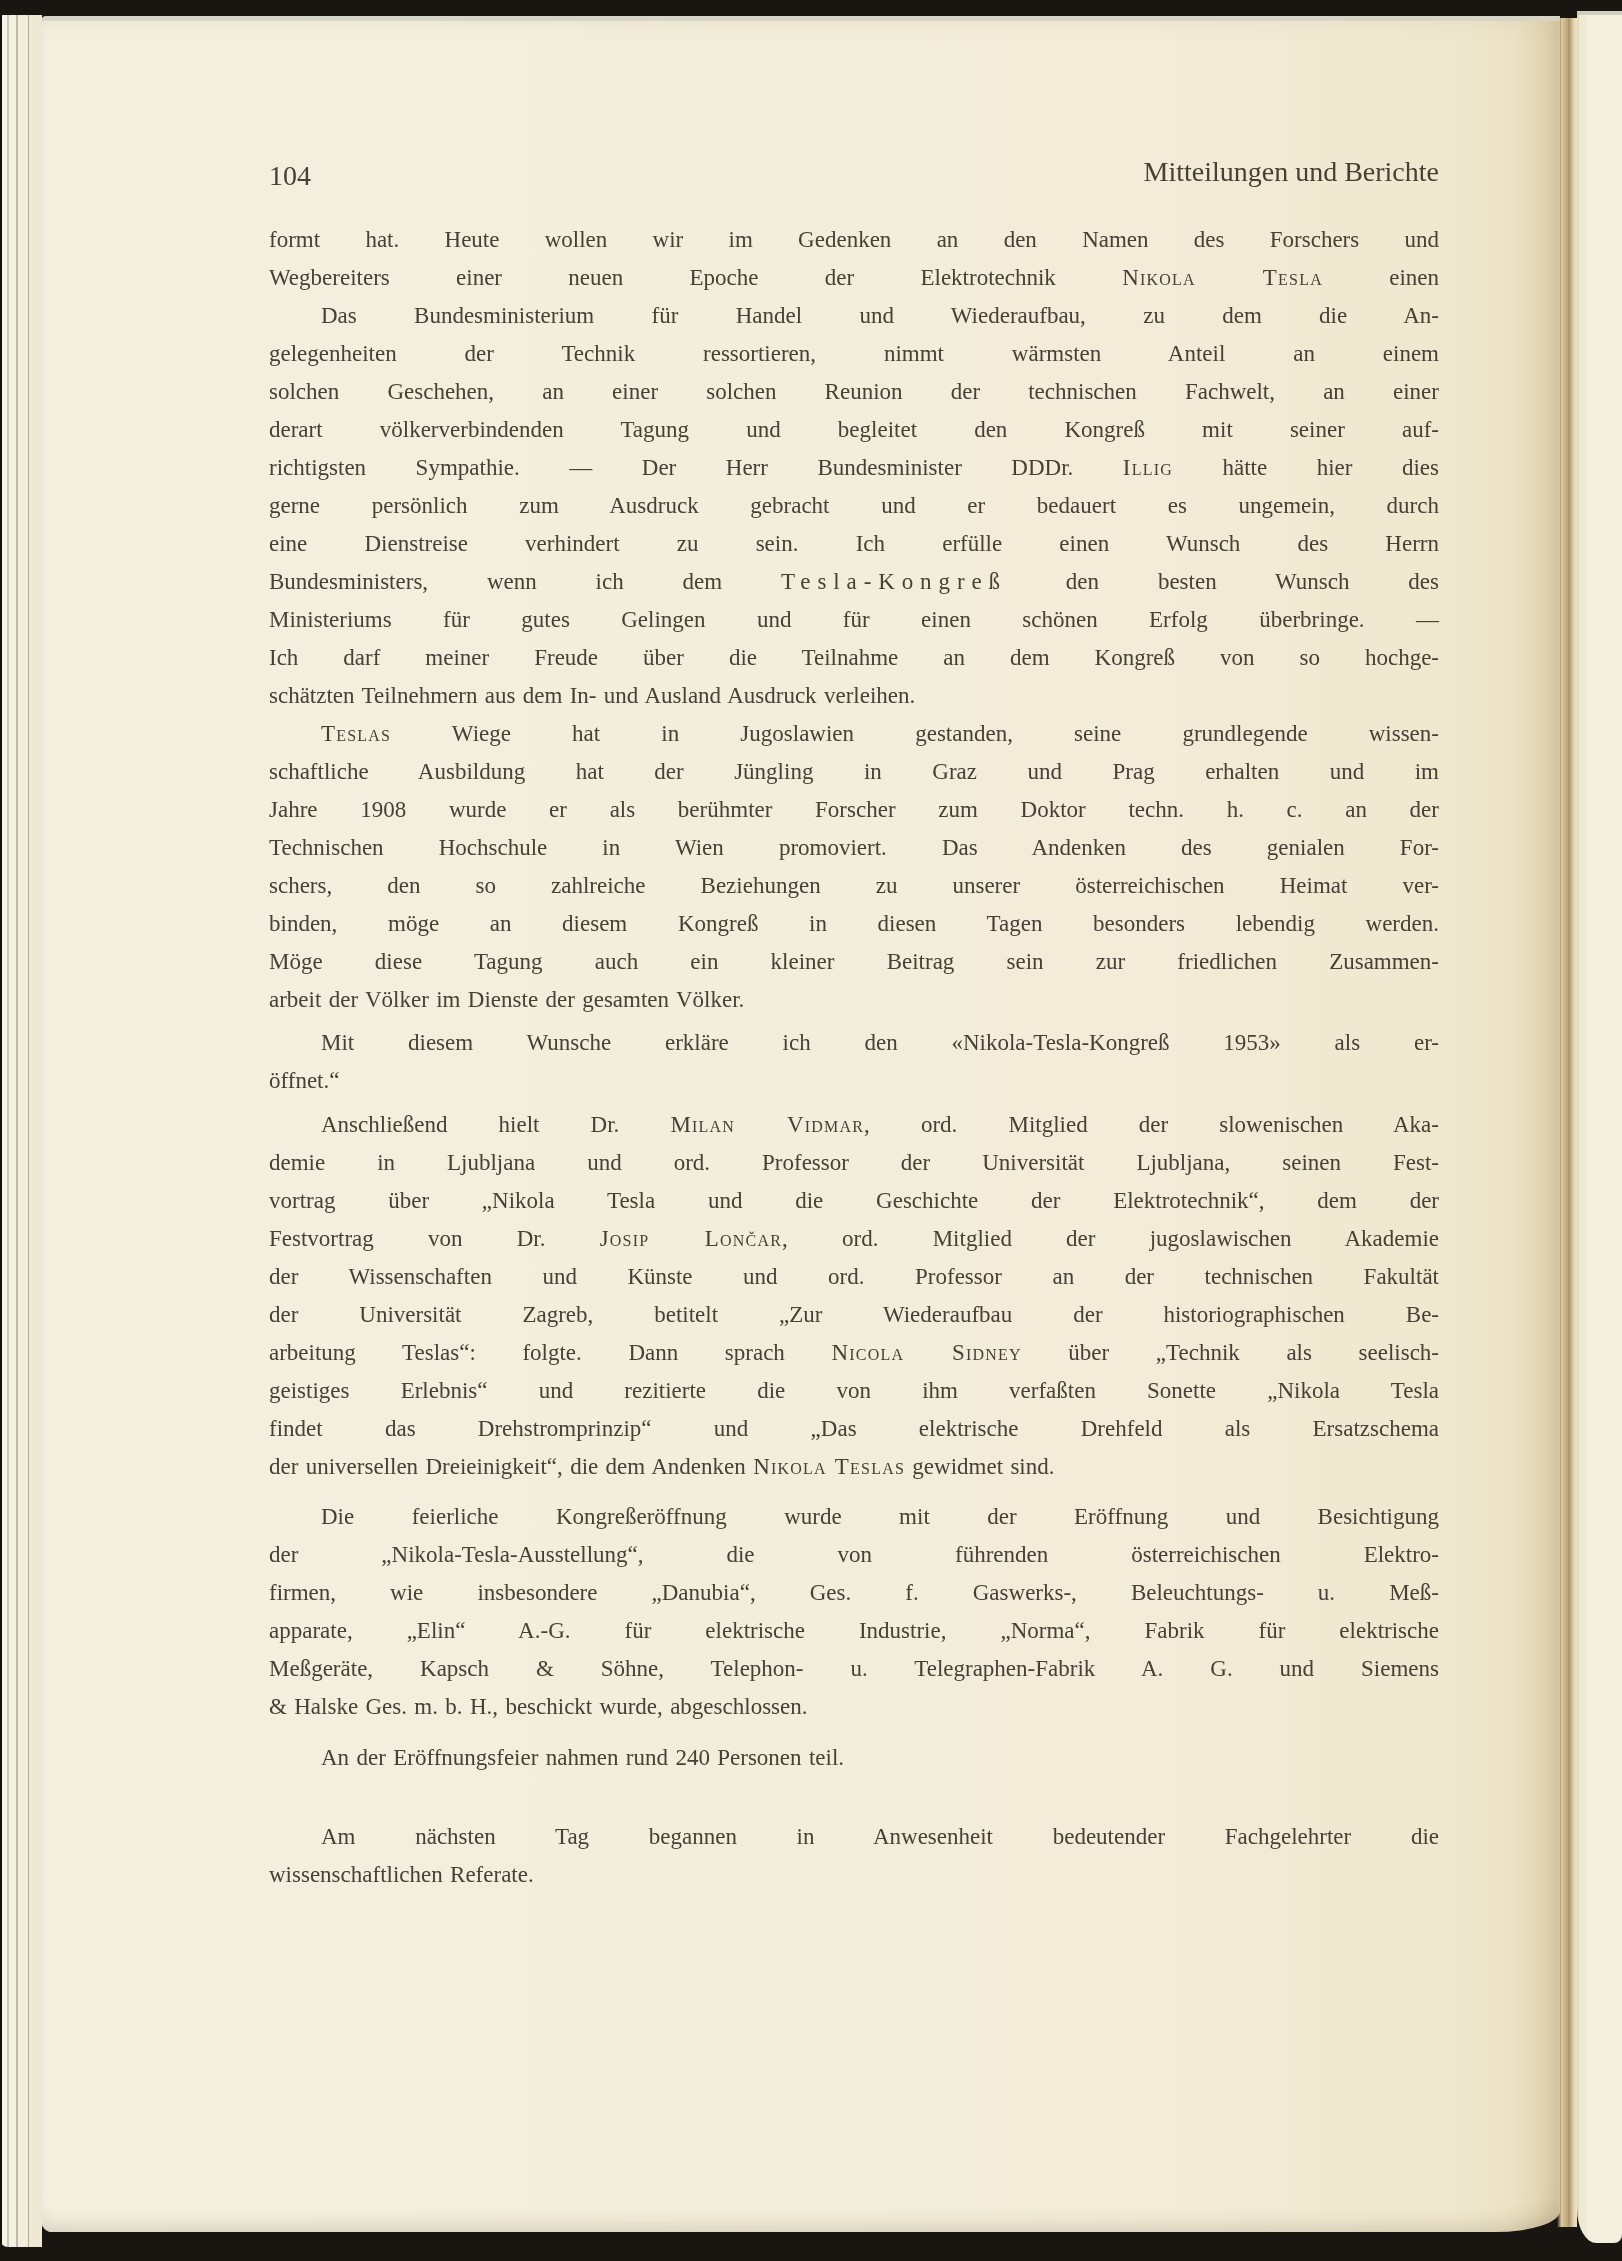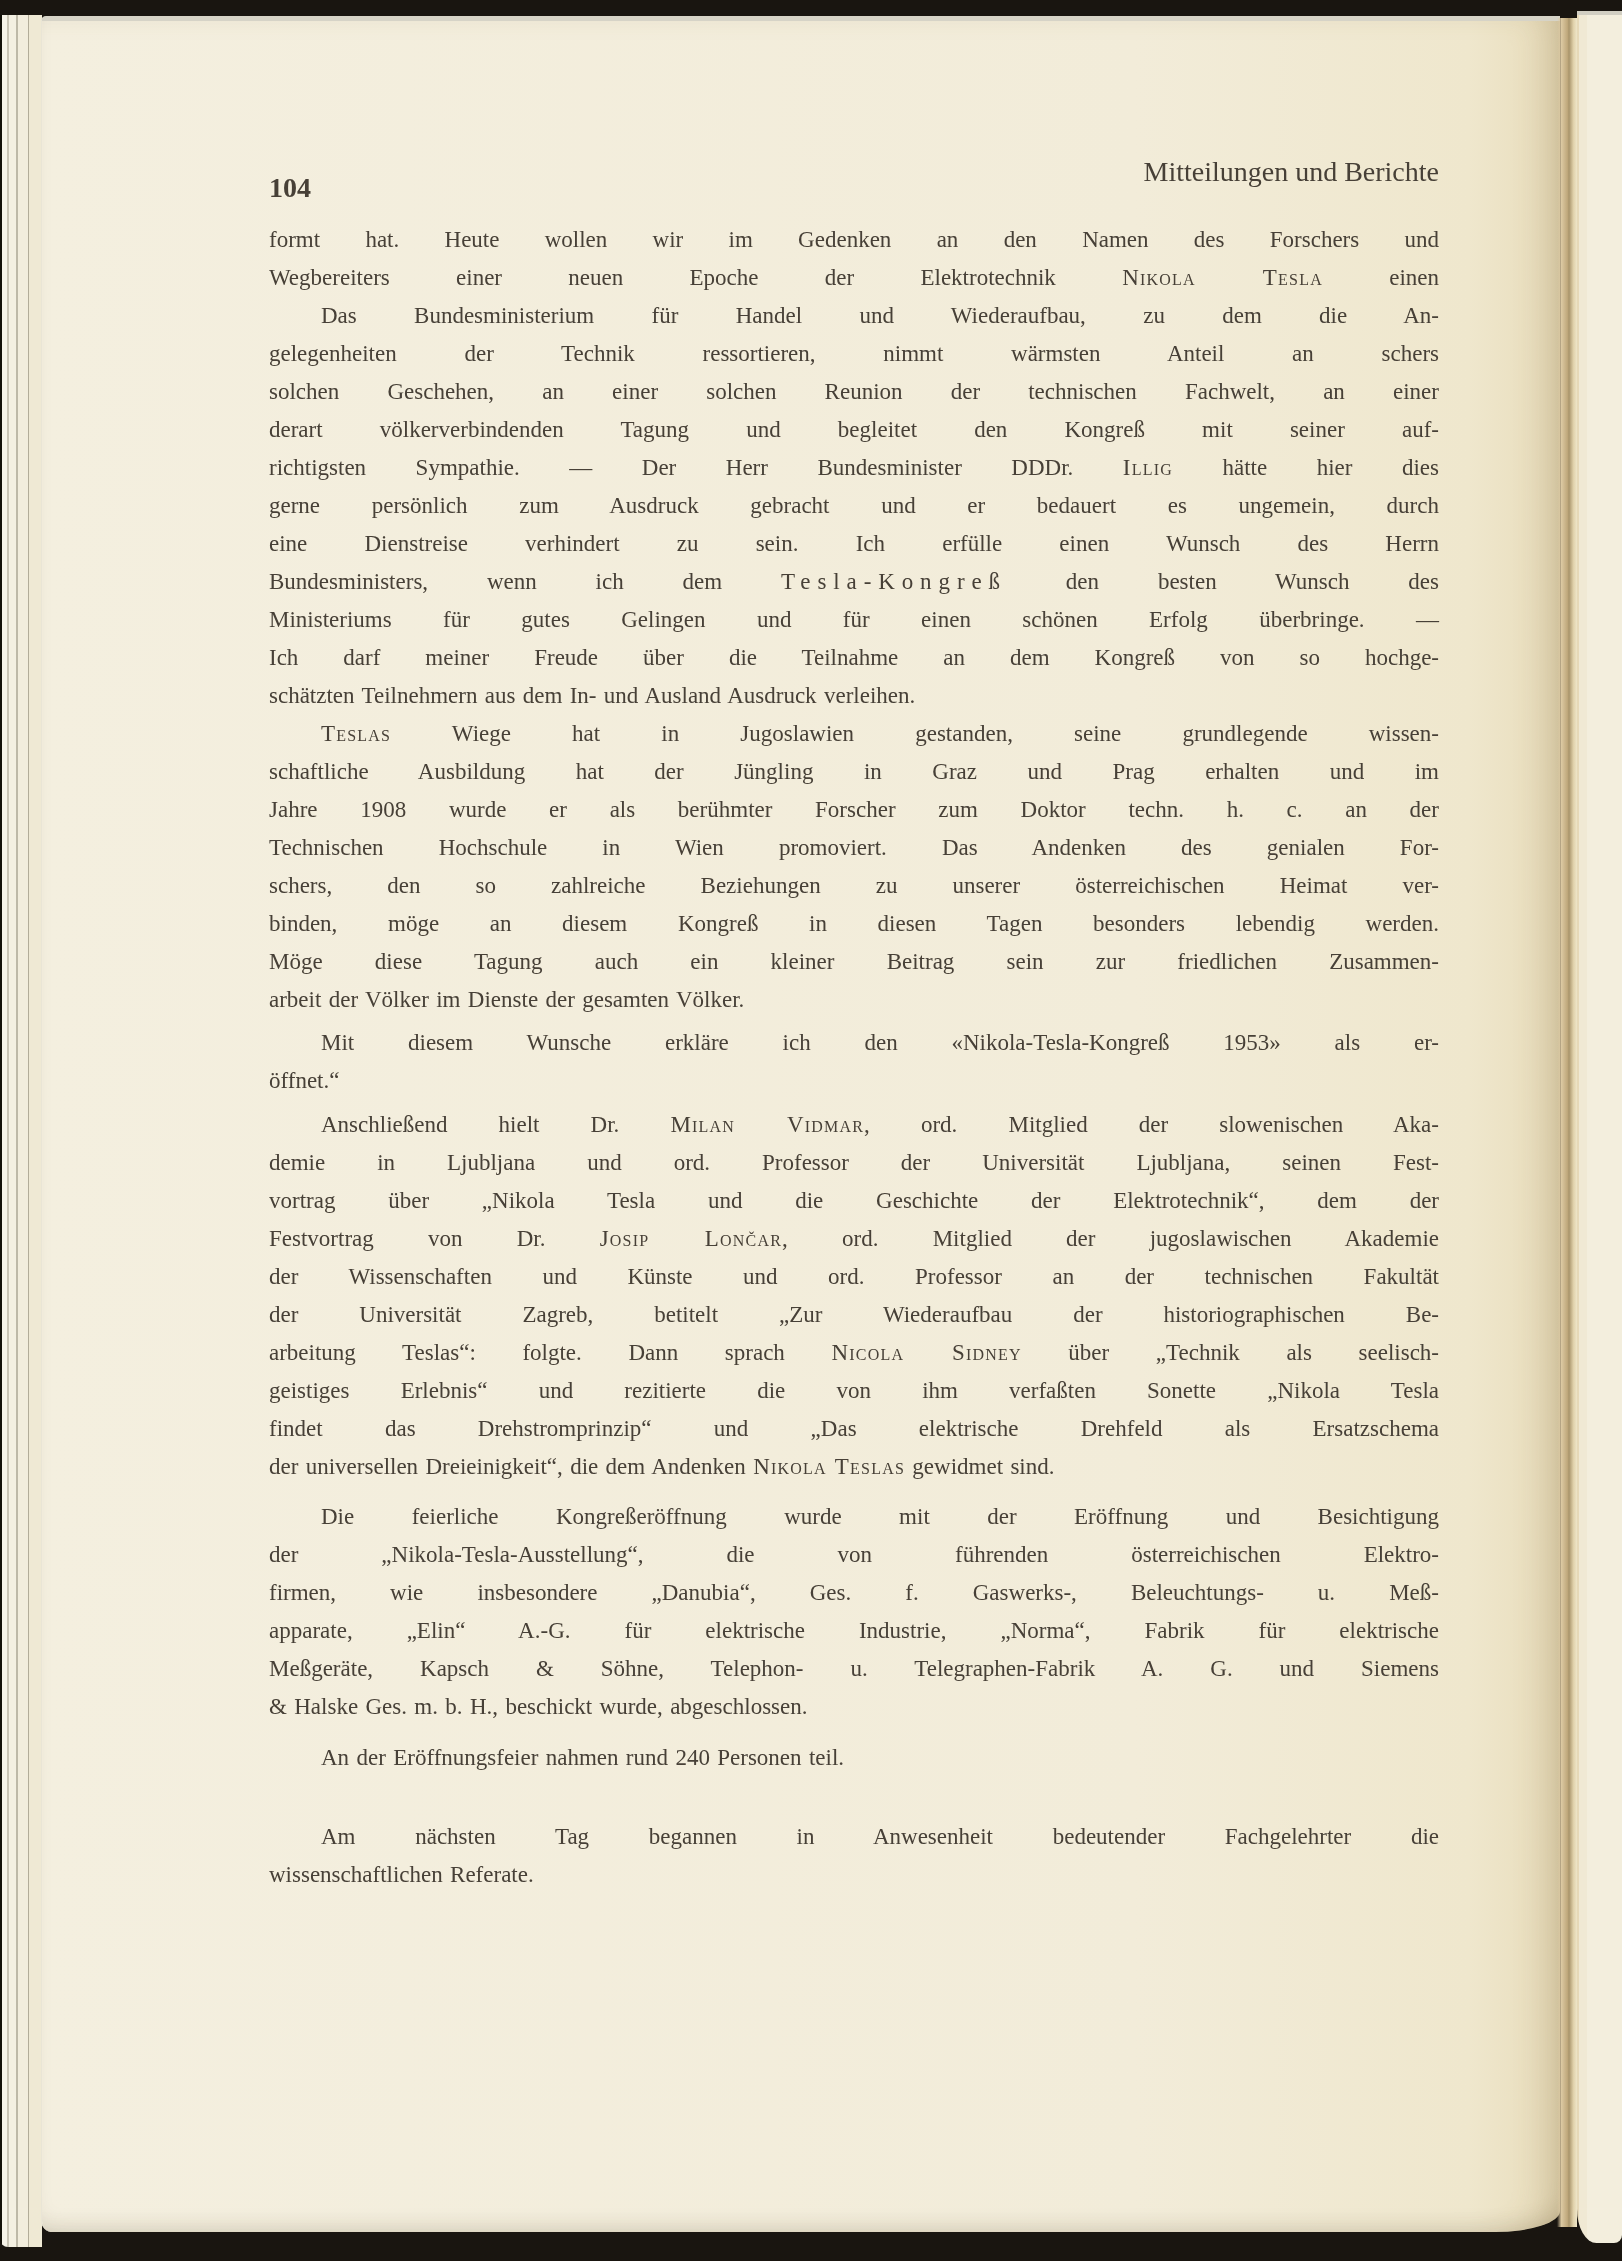--- a/index.html
+++ b/index.html
@@ -45,21 +45,21 @@
     position:absolute;left:1577px;top:10.5px;width:45px;height:2228px;
     background:linear-gradient(90deg,#e6d9b8 0 1.6px,#f0e9d4 1.6px 9.7px,#f3eedd 9.7px 100%);
     border-top:4.9px solid #d1cec2;
     border-radius:0 0 8px 19.5px / 0 0 8px 34px;
   }
   
   .page-header{
     position:absolute;left:227px;top:131px;width:1170px;height:39px;
     color:#474037;font-size:28px;line-height:39px;
   }
-  .page-number{position:absolute;left:0;top:16px;font-weight:bold;}
+  .page-number{position:absolute;left:0;top:4px;}
   .running-header{position:absolute;left:0;top:0;width:100%;text-align:right;}
   .page-text{
     position:absolute;left:227px;top:200px;width:1170px;
     color:#474037;font-size:23px;
   }
   .line{
     text-align:justify;
     text-align-last:justify;
     text-justify:inter-word;
     line-height:38px;height:38px;
@@ -82,21 +82,21 @@
       <span class="page-number">104</span>
       <span class="running-header">Mitteilungen und Berichte</span>
     </div>
     <div class="page-text">
         <div>
           <div class="line"><span>formt hat. Heute wollen wir im Gedenken an den Namen des Forschers und</span></div>
           <div class="line"><span>Wegbereiters einer neuen Epoche der Elektrotechnik </span><span class="sc">Nikola Tesla</span><span> einen</span></div>
         </div>
         <div>
           <div class="line indent"><span>Das Bundesministerium für Handel und Wiederaufbau, zu dem die An-</span></div>
-          <div class="line"><span>gelegenheiten der Technik ressortieren, nimmt wärmsten Anteil an schers</span></div>
+          <div class="line"><span>gelegenheiten der Technik ressortieren, nimmt wärmsten Anteil an einem</span></div>
           <div class="line"><span>solchen Geschehen, an einer solchen Reunion der technischen Fachwelt, an einer</span></div>
           <div class="line"><span>derart völkerverbindenden Tagung und begleitet den Kongreß mit seiner auf-</span></div>
           <div class="line"><span>richtigsten Sympathie. — Der Herr Bundesminister DDDr. </span><span class="sc">Illig</span><span> hätte hier dies</span></div>
           <div class="line"><span>gerne persönlich zum Ausdruck gebracht und er bedauert es ungemein, durch</span></div>
           <div class="line"><span>eine Dienstreise verhindert zu sein. Ich erfülle einen Wunsch des Herrn</span></div>
           <div class="line"><span>Bundesministers, wenn ich dem </span><span class="sp">Tesla-Kongreß</span><span> den besten Wunsch des</span></div>
           <div class="line"><span>Ministeriums für gutes Gelingen und für einen schönen Erfolg überbringe. —</span></div>
           <div class="line"><span>Ich darf meiner Freude über die Teilnahme an dem Kongreß von so hochge-</span></div>
           <div class="line last"><span>schätzten Teilnehmern aus dem In- und Ausland Ausdruck verleihen.</span></div>
         </div>

